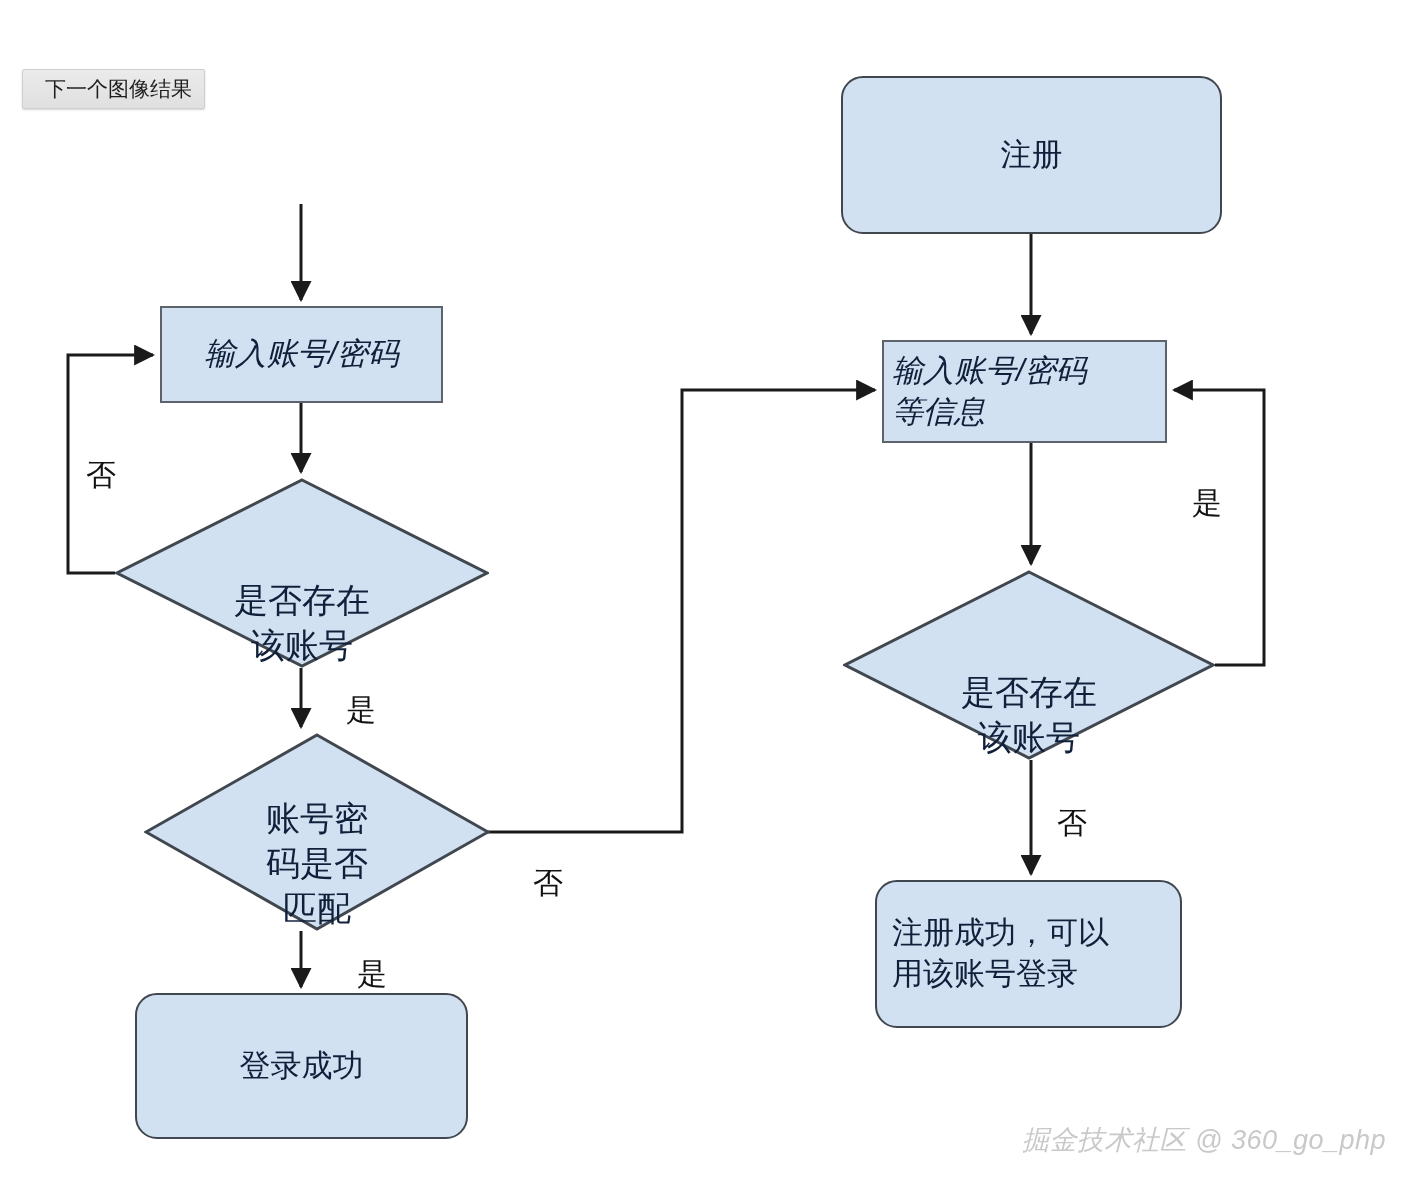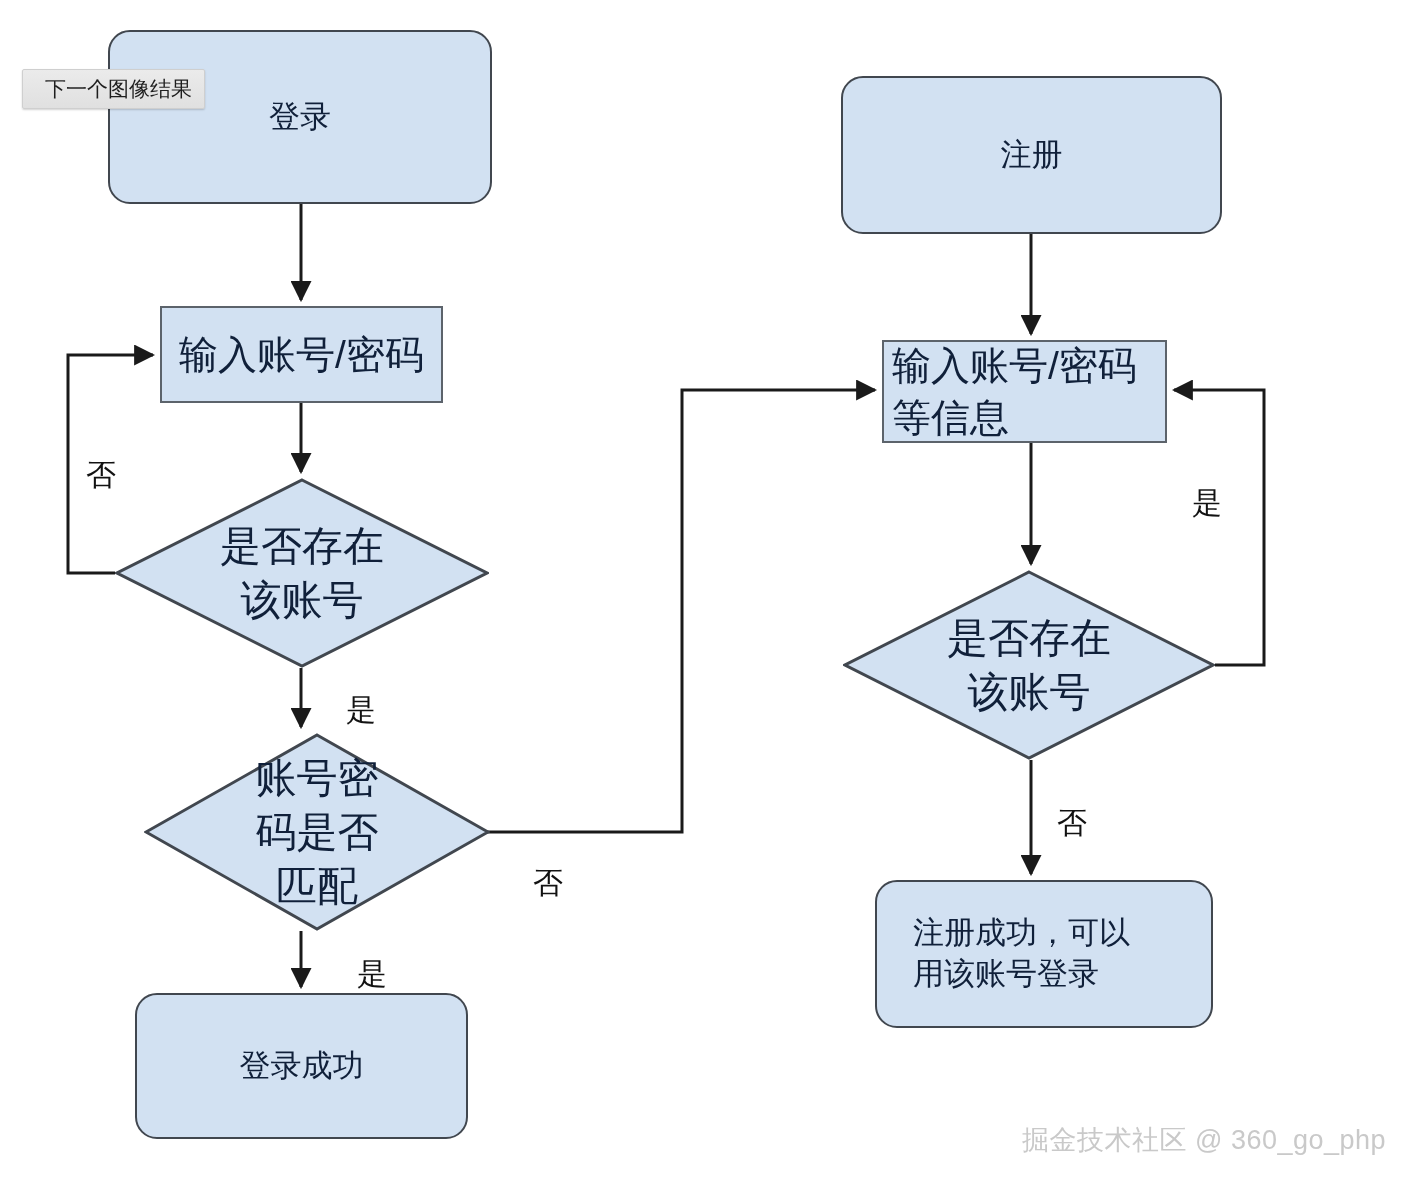--- a/index.html
+++ b/index.html
@@ -38,26 +38,28 @@
   }
   .node.rounded {
     background: #d2e1f2;
     border: 2px solid #41474f;
     border-radius: 22px;
     font-size: 31px;
   }
   .node.rect {
     background: #d2e1f2;
     border: 2px solid #5c636b;
-    font-size: 39px;
+    font-size: 31px;
+    font-style: italic;
   }
   .node.diamond-wrap {
     background: transparent;
     border: none;
-    font-size: 41px;
+    font-size: 34px;
+    align-items: flex-end;
   }
   .diamond-shape {
     position: absolute;
     left: 0;
     top: 0;
     width: 100%;
     height: 100%;
   }
   .diamond-label {
     position: relative;
@@ -120,23 +122,20 @@
       <path d="M 1031 234 L 1031 334" marker-end="url(#arrow)"></path>
 
       <path d="M 1031 443 L 1031 564" marker-end="url(#arrow)"></path>
 
       <path d="M 1215 665 L 1264 665 L 1264 390 L 1174 390" marker-end="url(#arrow)"></path>
 
       <path d="M 1031 760 L 1031 874" marker-end="url(#arrow)"></path>
     </g>
   </svg>
 
-  <div class="node rounded" style="left:108px; top:30px; width:384px; height:174px;">
-    <span>登录</span>
-  </div>
 
   <div class="node rect" style="left:160px; top:306px; width:283px; height:97px;">
     <span>输入账号/密码</span>
   </div>
 
   <div class="node diamond-wrap" style="left:115px; top:478px; width:374px; height:190px;">
     <svg class="diamond-shape" viewBox="0 0 374 190" preserveAspectRatio="none">
       <polygon points="187,2 372,95 187,188 2,95" fill="#d2e1f2" stroke="#41474f" stroke-width="3"></polygon>
     </svg>
     <span class="diamond-label">是否存在
@@ -166,34 +165,34 @@
   </div>
 
   <div class="node diamond-wrap" style="left:843px; top:570px; width:372px; height:190px;">
     <svg class="diamond-shape" viewBox="0 0 372 190" preserveAspectRatio="none">
       <polygon points="186,2 370,95 186,188 2,95" fill="#d2e1f2" stroke="#41474f" stroke-width="3"></polygon>
     </svg>
     <span class="diamond-label">是否存在
 该账号</span>
   </div>
 
-  <div class="node rounded" style="left:875px; top:880px; width:338px; height:148px; justify-content:flex-start; text-align:left; padding-left:36px;">
+  <div class="node rounded" style="left:875px; top:880px; width:307px; height:148px; justify-content:flex-start; text-align:left; padding-left:15px;">
     <span>注册成功，可以
 用该账号登录</span>
   </div>
 
   <div class="edge-label" style="left:86px; top:460px;">否</div>
 
   <div class="edge-label" style="left:346px; top:695px;">是</div>
 
   <div class="edge-label" style="left:357px; top:959px;">是</div>
 
   <div class="edge-label" style="left:533px; top:868px;">否</div>
 
   <div class="edge-label" style="left:1192px; top:488px;">是</div>
 
   <div class="edge-label" style="left:1057px; top:808px;">否</div>
 
   <div id="tooltip" style="left: 22px; top: 69px;">下一个图像结果</div>
 
-  <div id="watermark" style="left: 1022px; top: 1122px;">掘金技术社区 @ 360_go_php</div>
+  <div id="watermark" style="left: 1022px; top: 1122px; font-style: italic;">掘金技术社区 @ 360_go_php</div>
 
 </div>
 
 </body></html>

